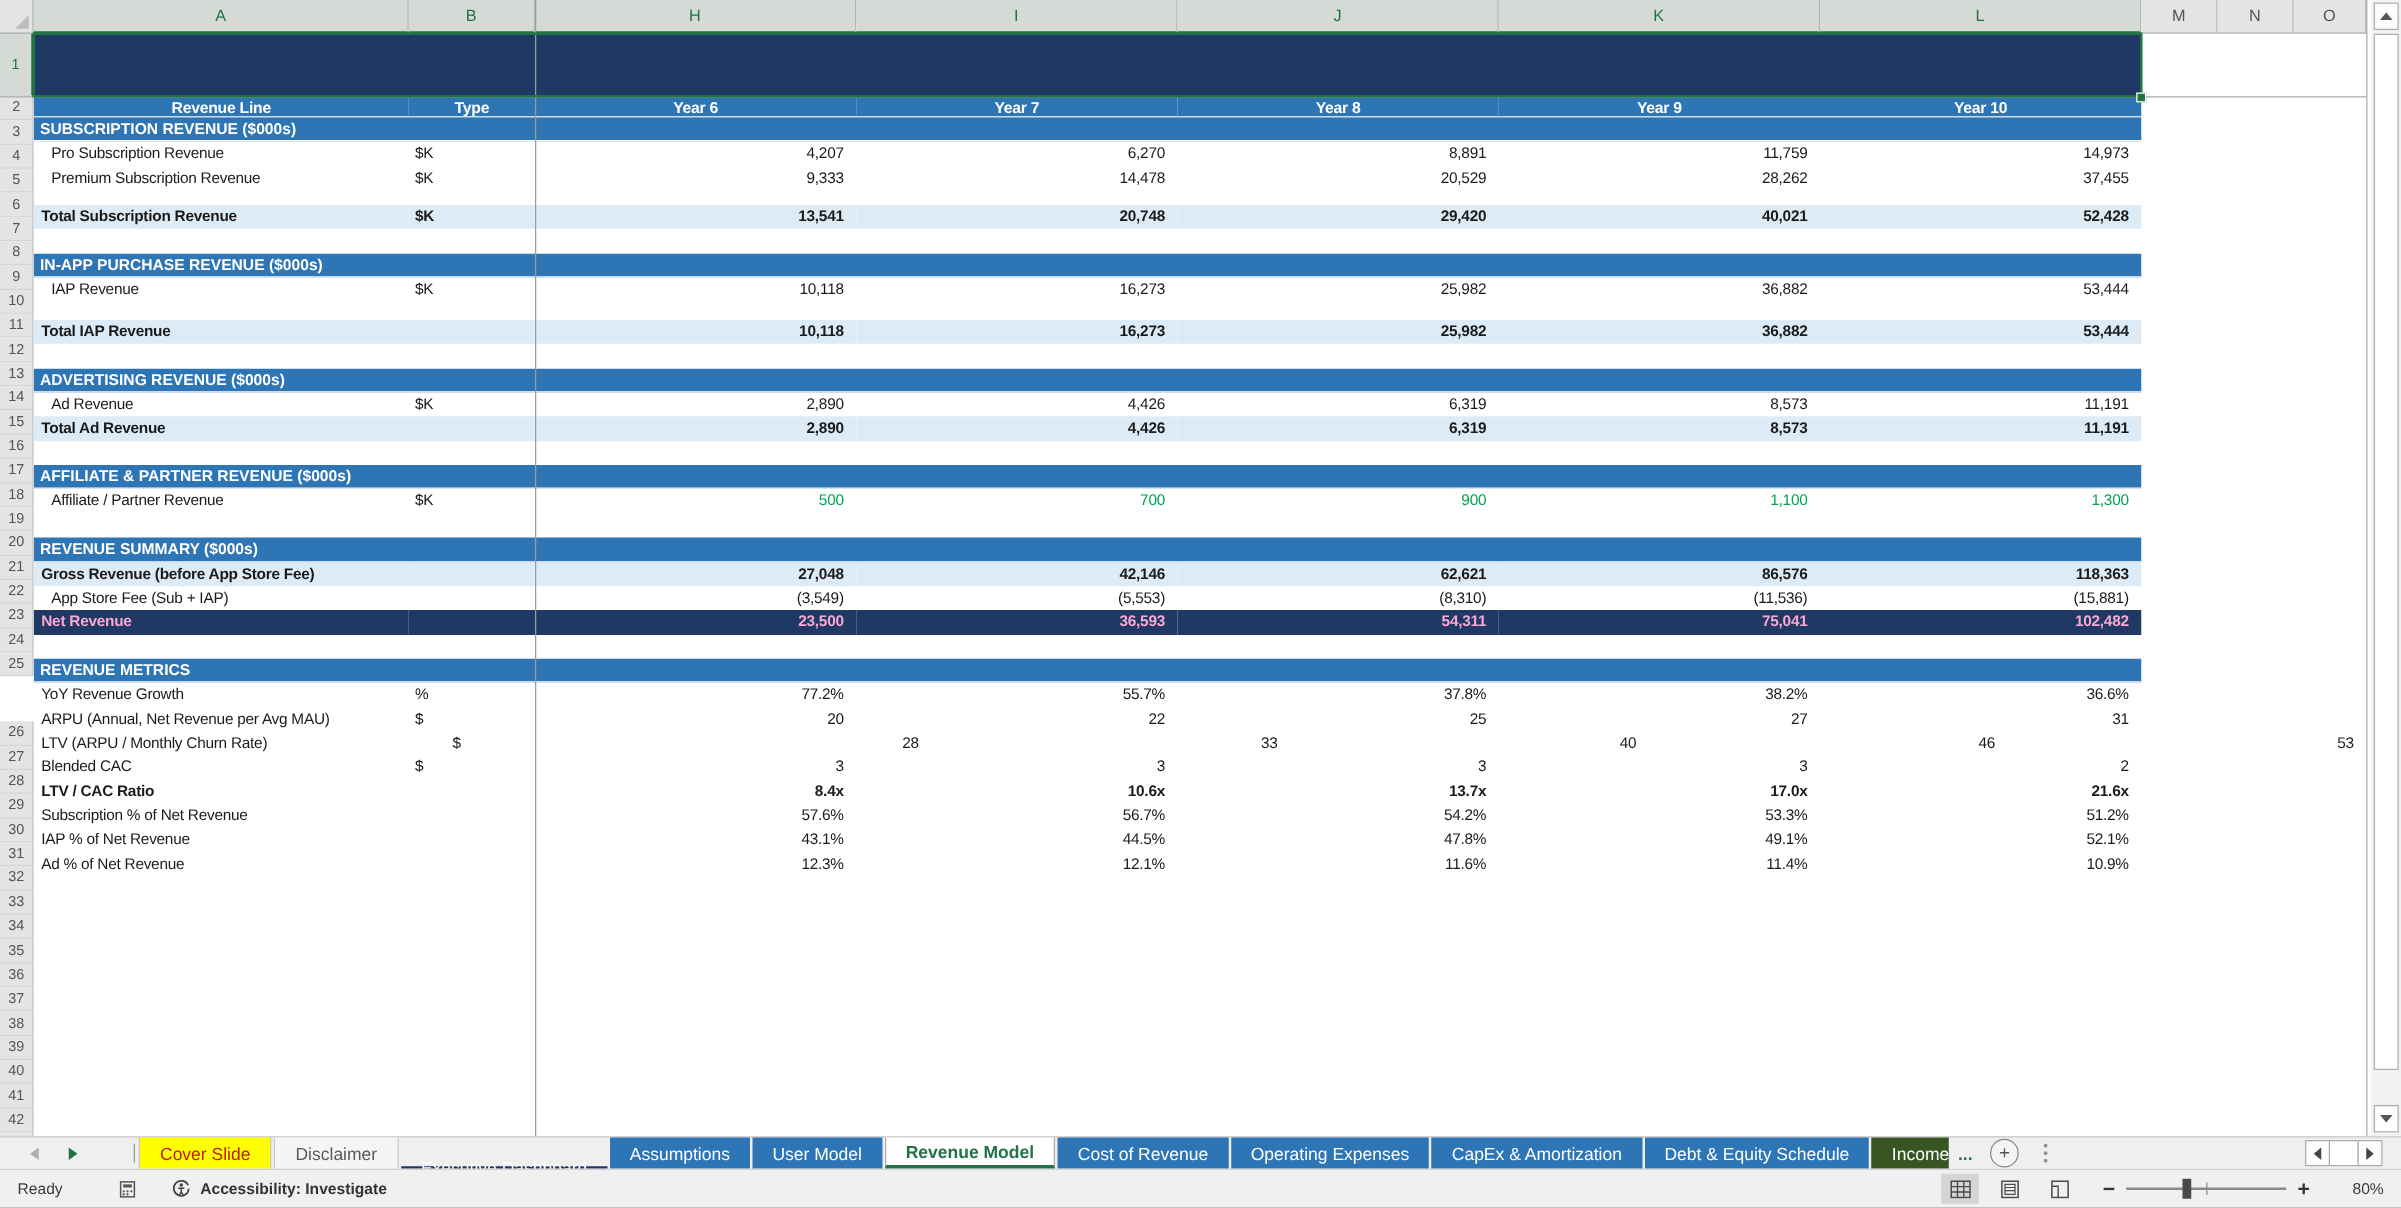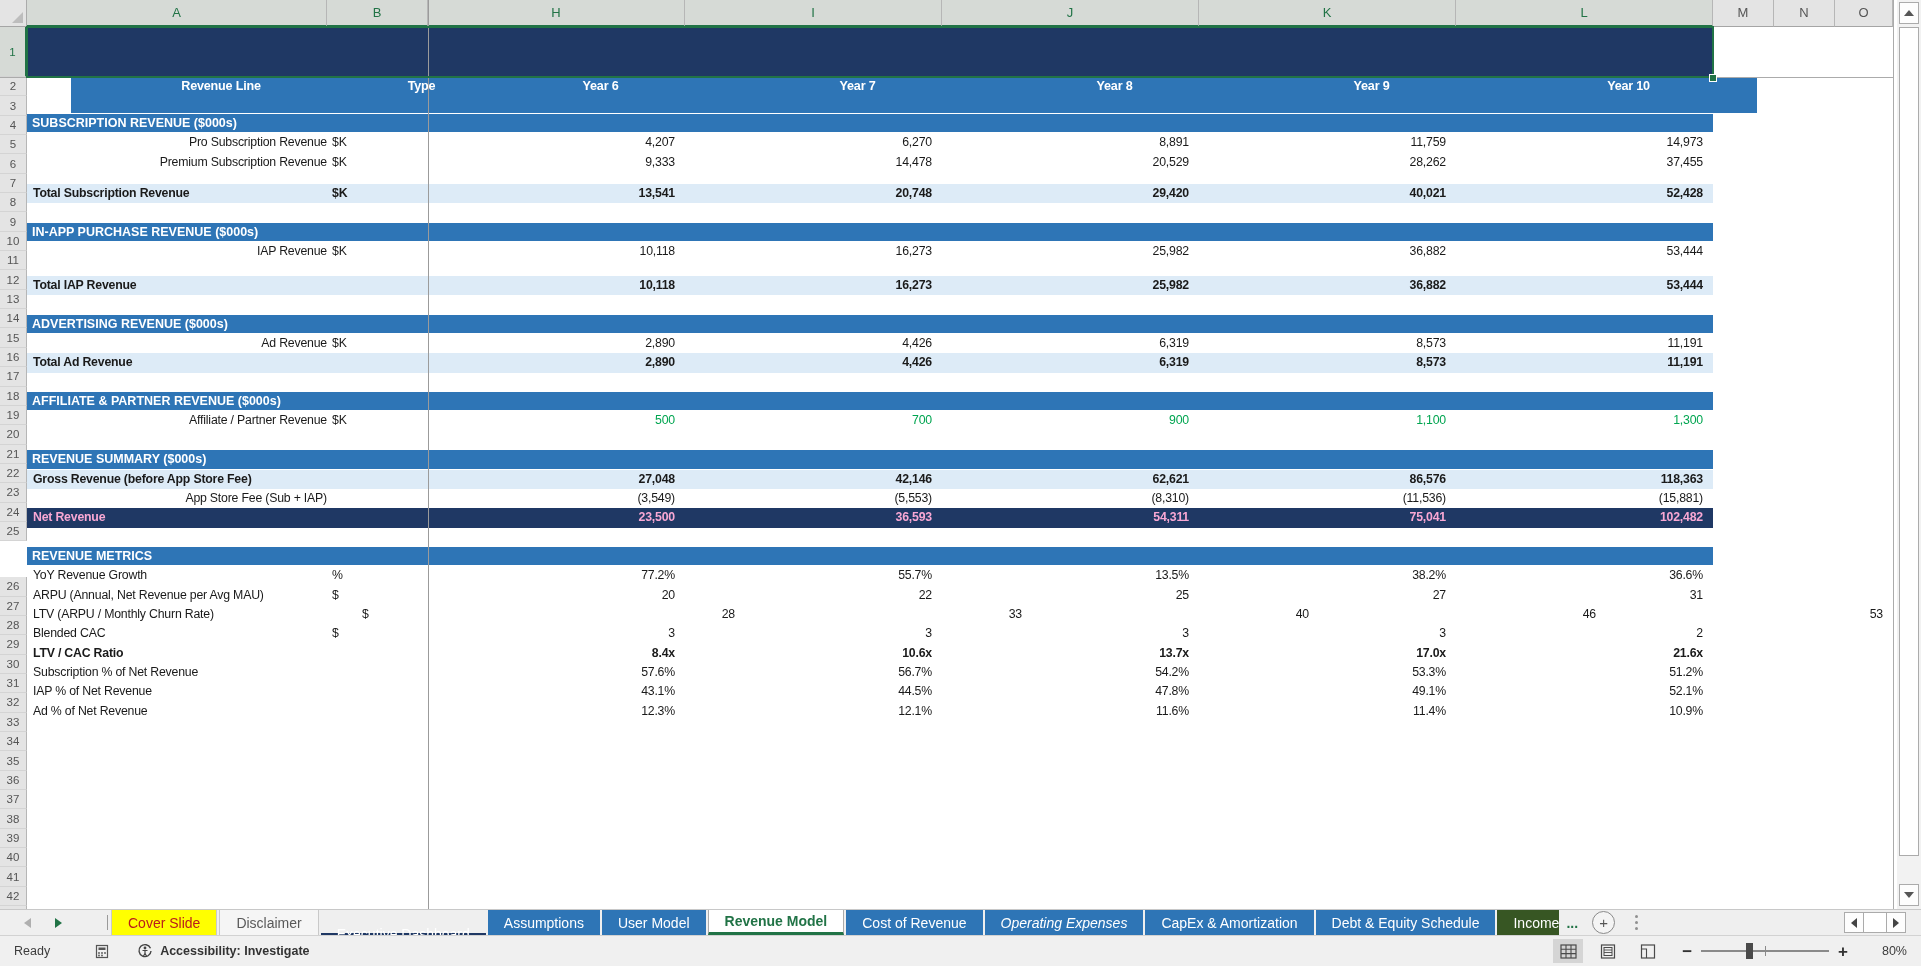--- a/index.html
+++ b/index.html
@@ -26,21 +26,21 @@
   .body{position:absolute;left:27px;top:27px;width:1866px;height:882px;background:#fff;
         display:flex;flex-direction:column;overflow:hidden;}
   .grid-row{display:flex;flex:none;}
   .title-band{width:1686px;background:var(--navy);flex:none;}
   .section-band{width:1686px;flex:none;background:var(--blue);color:#fff;font-weight:bold;
         font-size:12.5px;line-height:19.3px;padding-left:5px;box-sizing:border-box;
         border-bottom:1px solid #fff;white-space:nowrap;overflow:hidden;}
   .c{box-sizing:border-box;flex:none;font-size:12.3px;line-height:19.3px;white-space:nowrap;
      overflow:hidden;color:#1A1A1A;letter-spacing:-0.2px;}
   .c-a{width:300px;padding-left:6px;}
-  .c-a.ind{padding-left:24px;text-align:right;}
+  .c-a.ind{padding-left:14px;}
   .c-b{width:101px;padding-left:5px;}
   .c-v{width:257px;text-align:right;padding-right:10px;}
   .header-row .c{background:var(--blue);color:#fff;font-weight:bold;text-align:center;padding:0;
      border-bottom:1px solid #fff;font-size:12.6px;}
   .total-row .c{background:var(--lightblue);font-weight:bold;}
   .net-row .c{background:var(--navy);color:#f9a8d4;font-weight:bold;}
   .bold-row .c{font-weight:bold;}
   .green-val .c-v{color:var(--inputgreen);}
 
   
@@ -171,21 +171,21 @@
       <div class="rowhdr" style="height: 19.35px;">41</div>
       <div class="rowhdr" style="height: 19.35px;">42</div>
       <div class="rowhdr" style="height: 19.35px;">43</div>
       <div class="rowhdr" style="height: 19.35px;">44</div>
     </div>
 
   <div class="body">
       <div class="grid-row" style="height: 50px;">
         <div class="title-band"></div>
       </div>
-      <div class="grid-row header-row" style="height: 37px; margin-left: 44px;">
+      <div class="grid-row header-row" style="height: 17px;">
         <div class="c c-a">Revenue Line</div>
         <div class="c c-b">Type</div>
         <div class="c c-v">Year 6</div>
         <div class="c c-v">Year 7</div>
         <div class="c c-v">Year 8</div>
         <div class="c c-v">Year 9</div>
         <div class="c c-v">Year 10</div>
       </div>
       <div class="grid-row" style="height: 19.35px;">
         <div class="section-band">SUBSCRIPTION REVENUE ($000s)</div>
@@ -307,21 +307,21 @@
       </div>
       <div class="grid-row" style="height: 19.35px;"></div>
       <div class="grid-row" style="height: 19.35px;">
         <div class="section-band">REVENUE METRICS</div>
       </div>
       <div class="grid-row" style="height: 19.35px;">
         <div class="c c-a">YoY Revenue Growth</div>
         <div class="c c-b">%</div>
         <div class="c c-v">77.2%</div>
         <div class="c c-v">55.7%</div>
-        <div class="c c-v">13.5%</div>
+        <div class="c c-v">37.8%</div>
         <div class="c c-v">38.2%</div>
         <div class="c c-v">36.6%</div>
       </div>
       <div class="grid-row" style="height: 19.35px;">
         <div class="c c-a">ARPU (Annual, Net Revenue per Avg MAU)</div>
         <div class="c c-b">$</div>
         <div class="c c-v">20</div>
         <div class="c c-v">22</div>
         <div class="c c-v">25</div>
         <div class="c c-v">27</div>
@@ -418,21 +418,21 @@
     </div>
     <div class="tabsep"></div>
     <div class="tabs">
         <div class="tab light" style="background: rgb(255, 255, 0); color: #b91c1c;">Cover Slide</div>
         <div class="tab light" style="background: rgb(245, 245, 245); color: rgb(89, 89, 89);">Disclaimer</div>
         <div class="tab" style="background: rgb(31, 56, 100); color: rgb(255, 255, 255); margin-top: 23px;">Executive Dashboard</div>
         <div class="tab" style="background: rgb(46, 117, 182); color: rgb(255, 255, 255);">Assumptions</div>
         <div class="tab" style="background: rgb(46, 117, 182); color: rgb(255, 255, 255);">User Model</div>
         <div class="tab active" style="background: rgb(255, 255, 255); color: rgb(33, 115, 70);">Revenue Model</div>
         <div class="tab" style="background: rgb(46, 117, 182); color: rgb(255, 255, 255);">Cost of Revenue</div>
-        <div class="tab" style="background: rgb(46, 117, 182); color: rgb(255, 255, 255); font-style: italic;">Operating Expenses</div>
+        <div class="tab" style="background: rgb(46, 117, 182); color: rgb(255, 255, 255);">Operating Expenses</div>
         <div class="tab" style="background: rgb(46, 117, 182); color: rgb(255, 255, 255);">CapEx &amp; Amortization</div>
         <div class="tab" style="background: rgb(46, 117, 182); color: rgb(255, 255, 255);">Debt &amp; Equity Schedule</div>
         <div class="tab trunc" style="background: rgb(55, 86, 35); color: rgb(255, 255, 255);">Income</div>
       </div>
     <div class="more">...</div>
     <div class="newsheet">+</div>
     <div class="vdots">
         <i></i>
         <i></i>
         <i></i>

